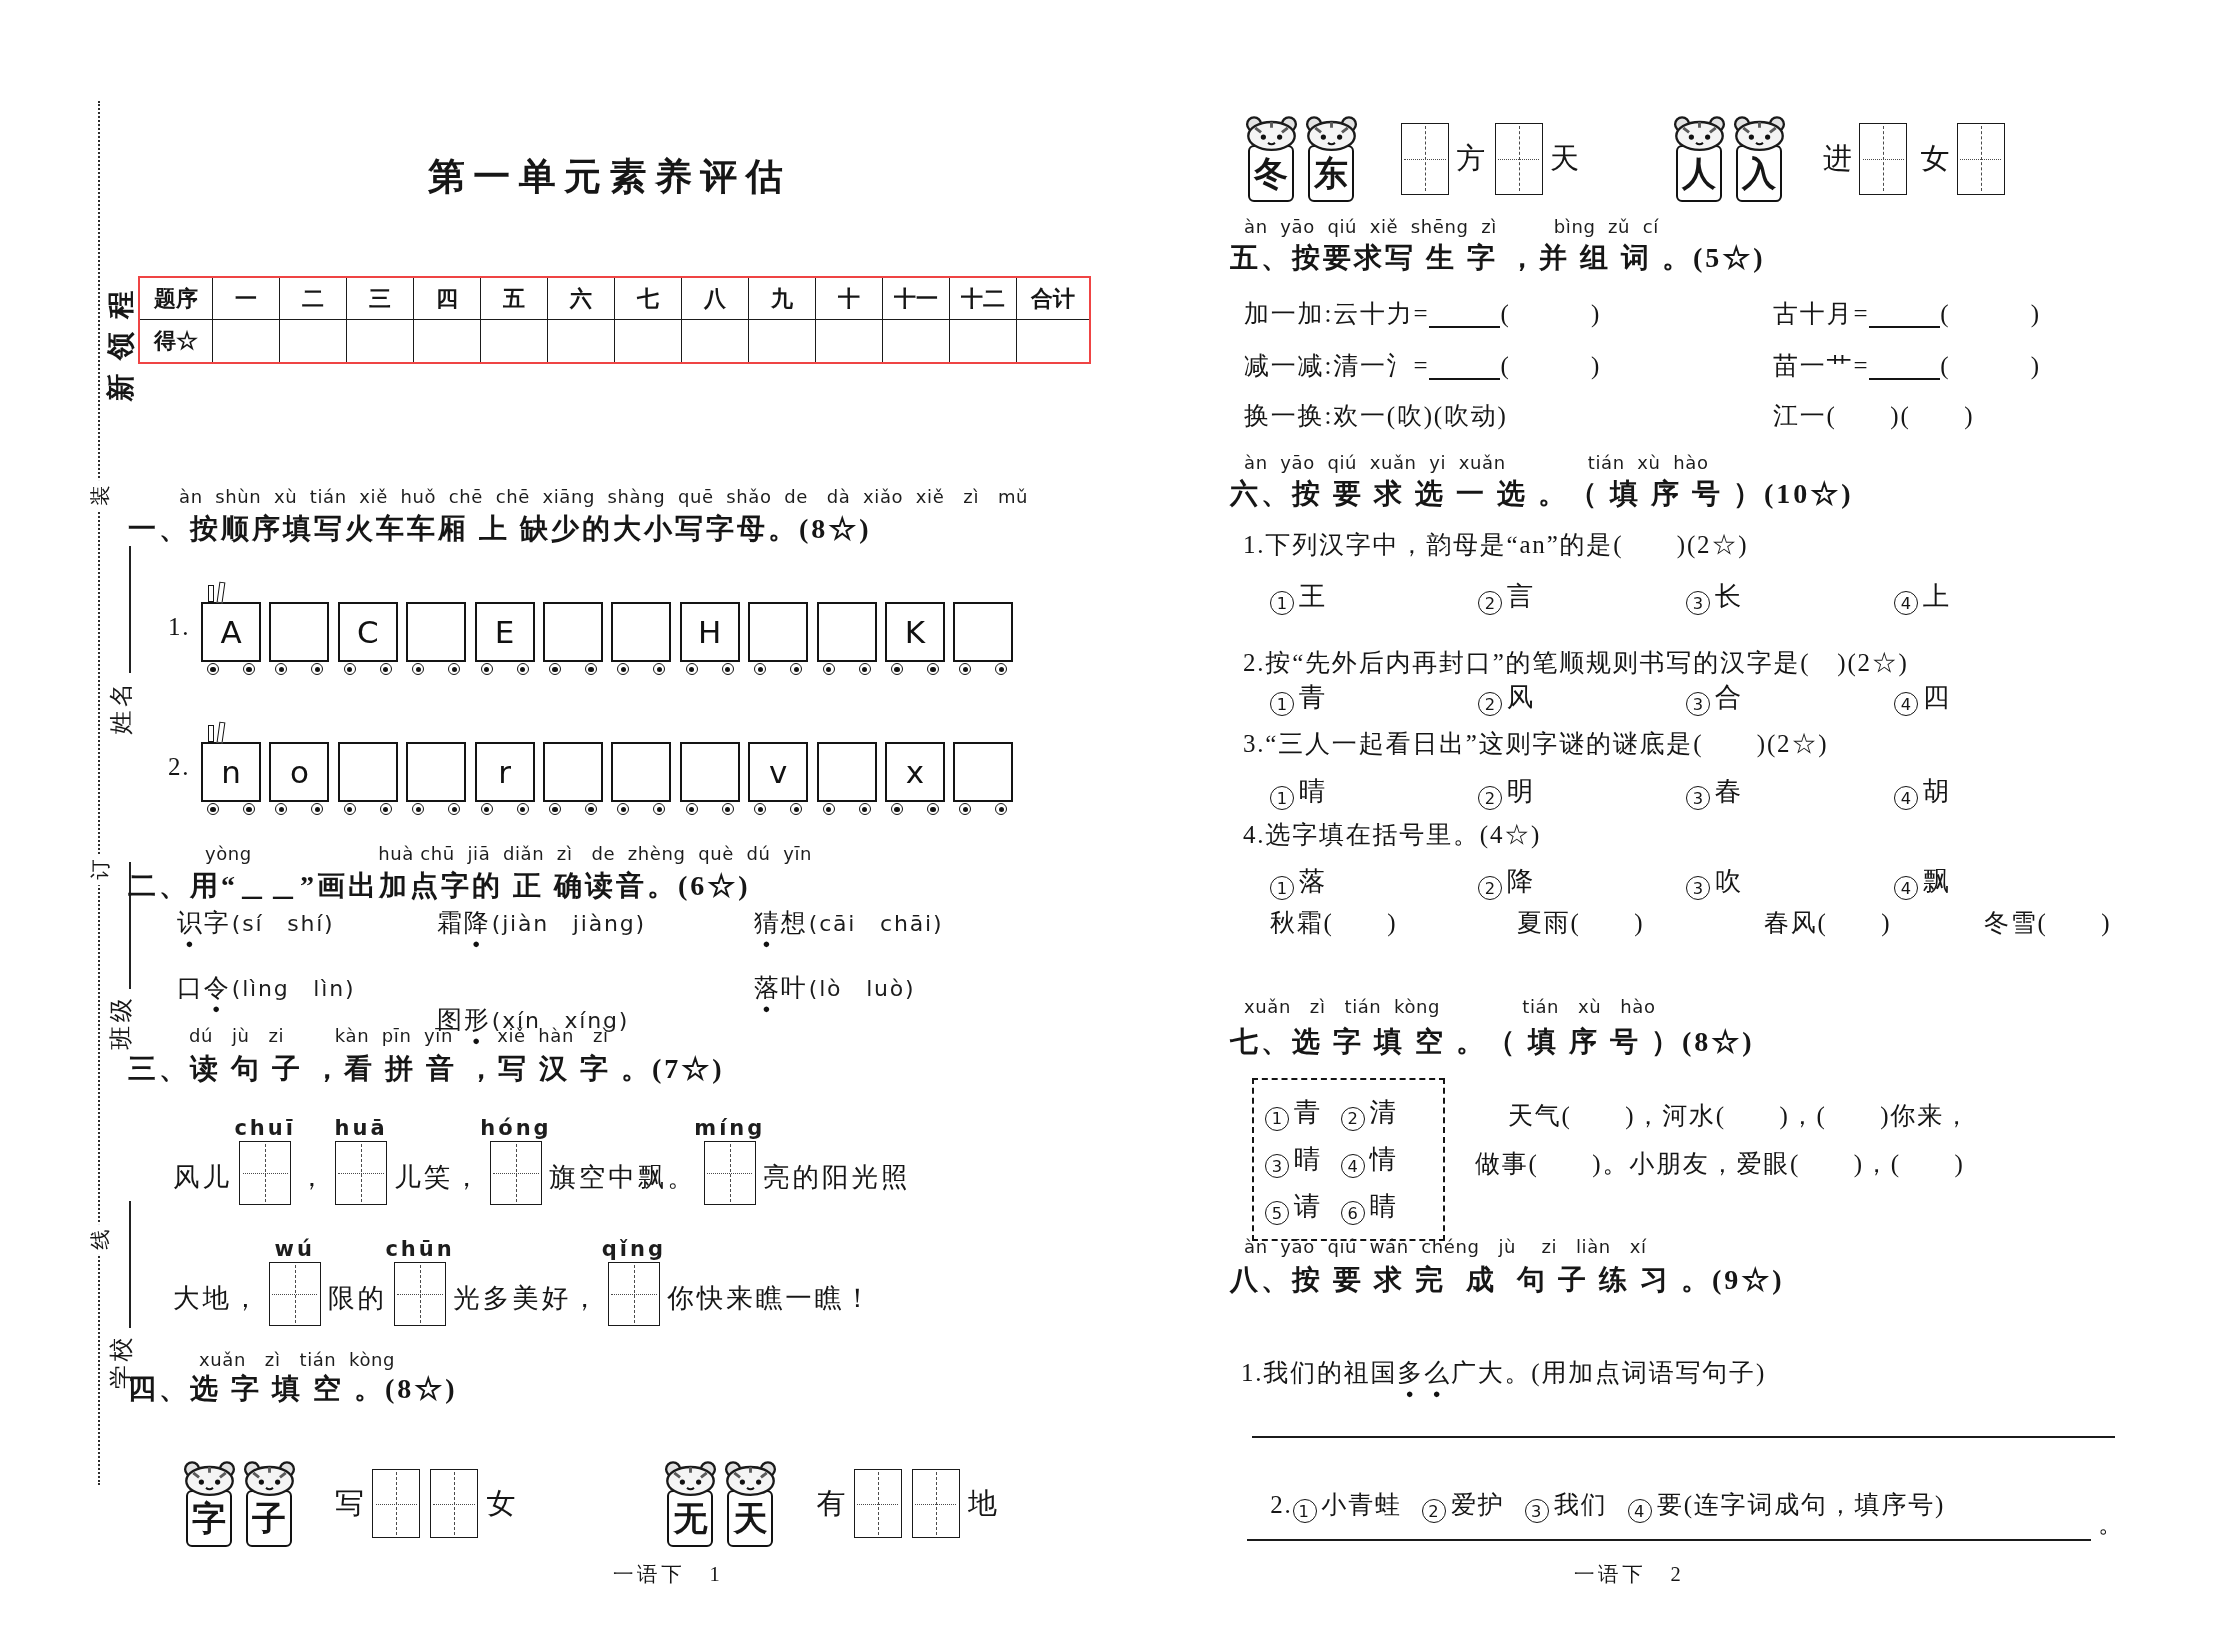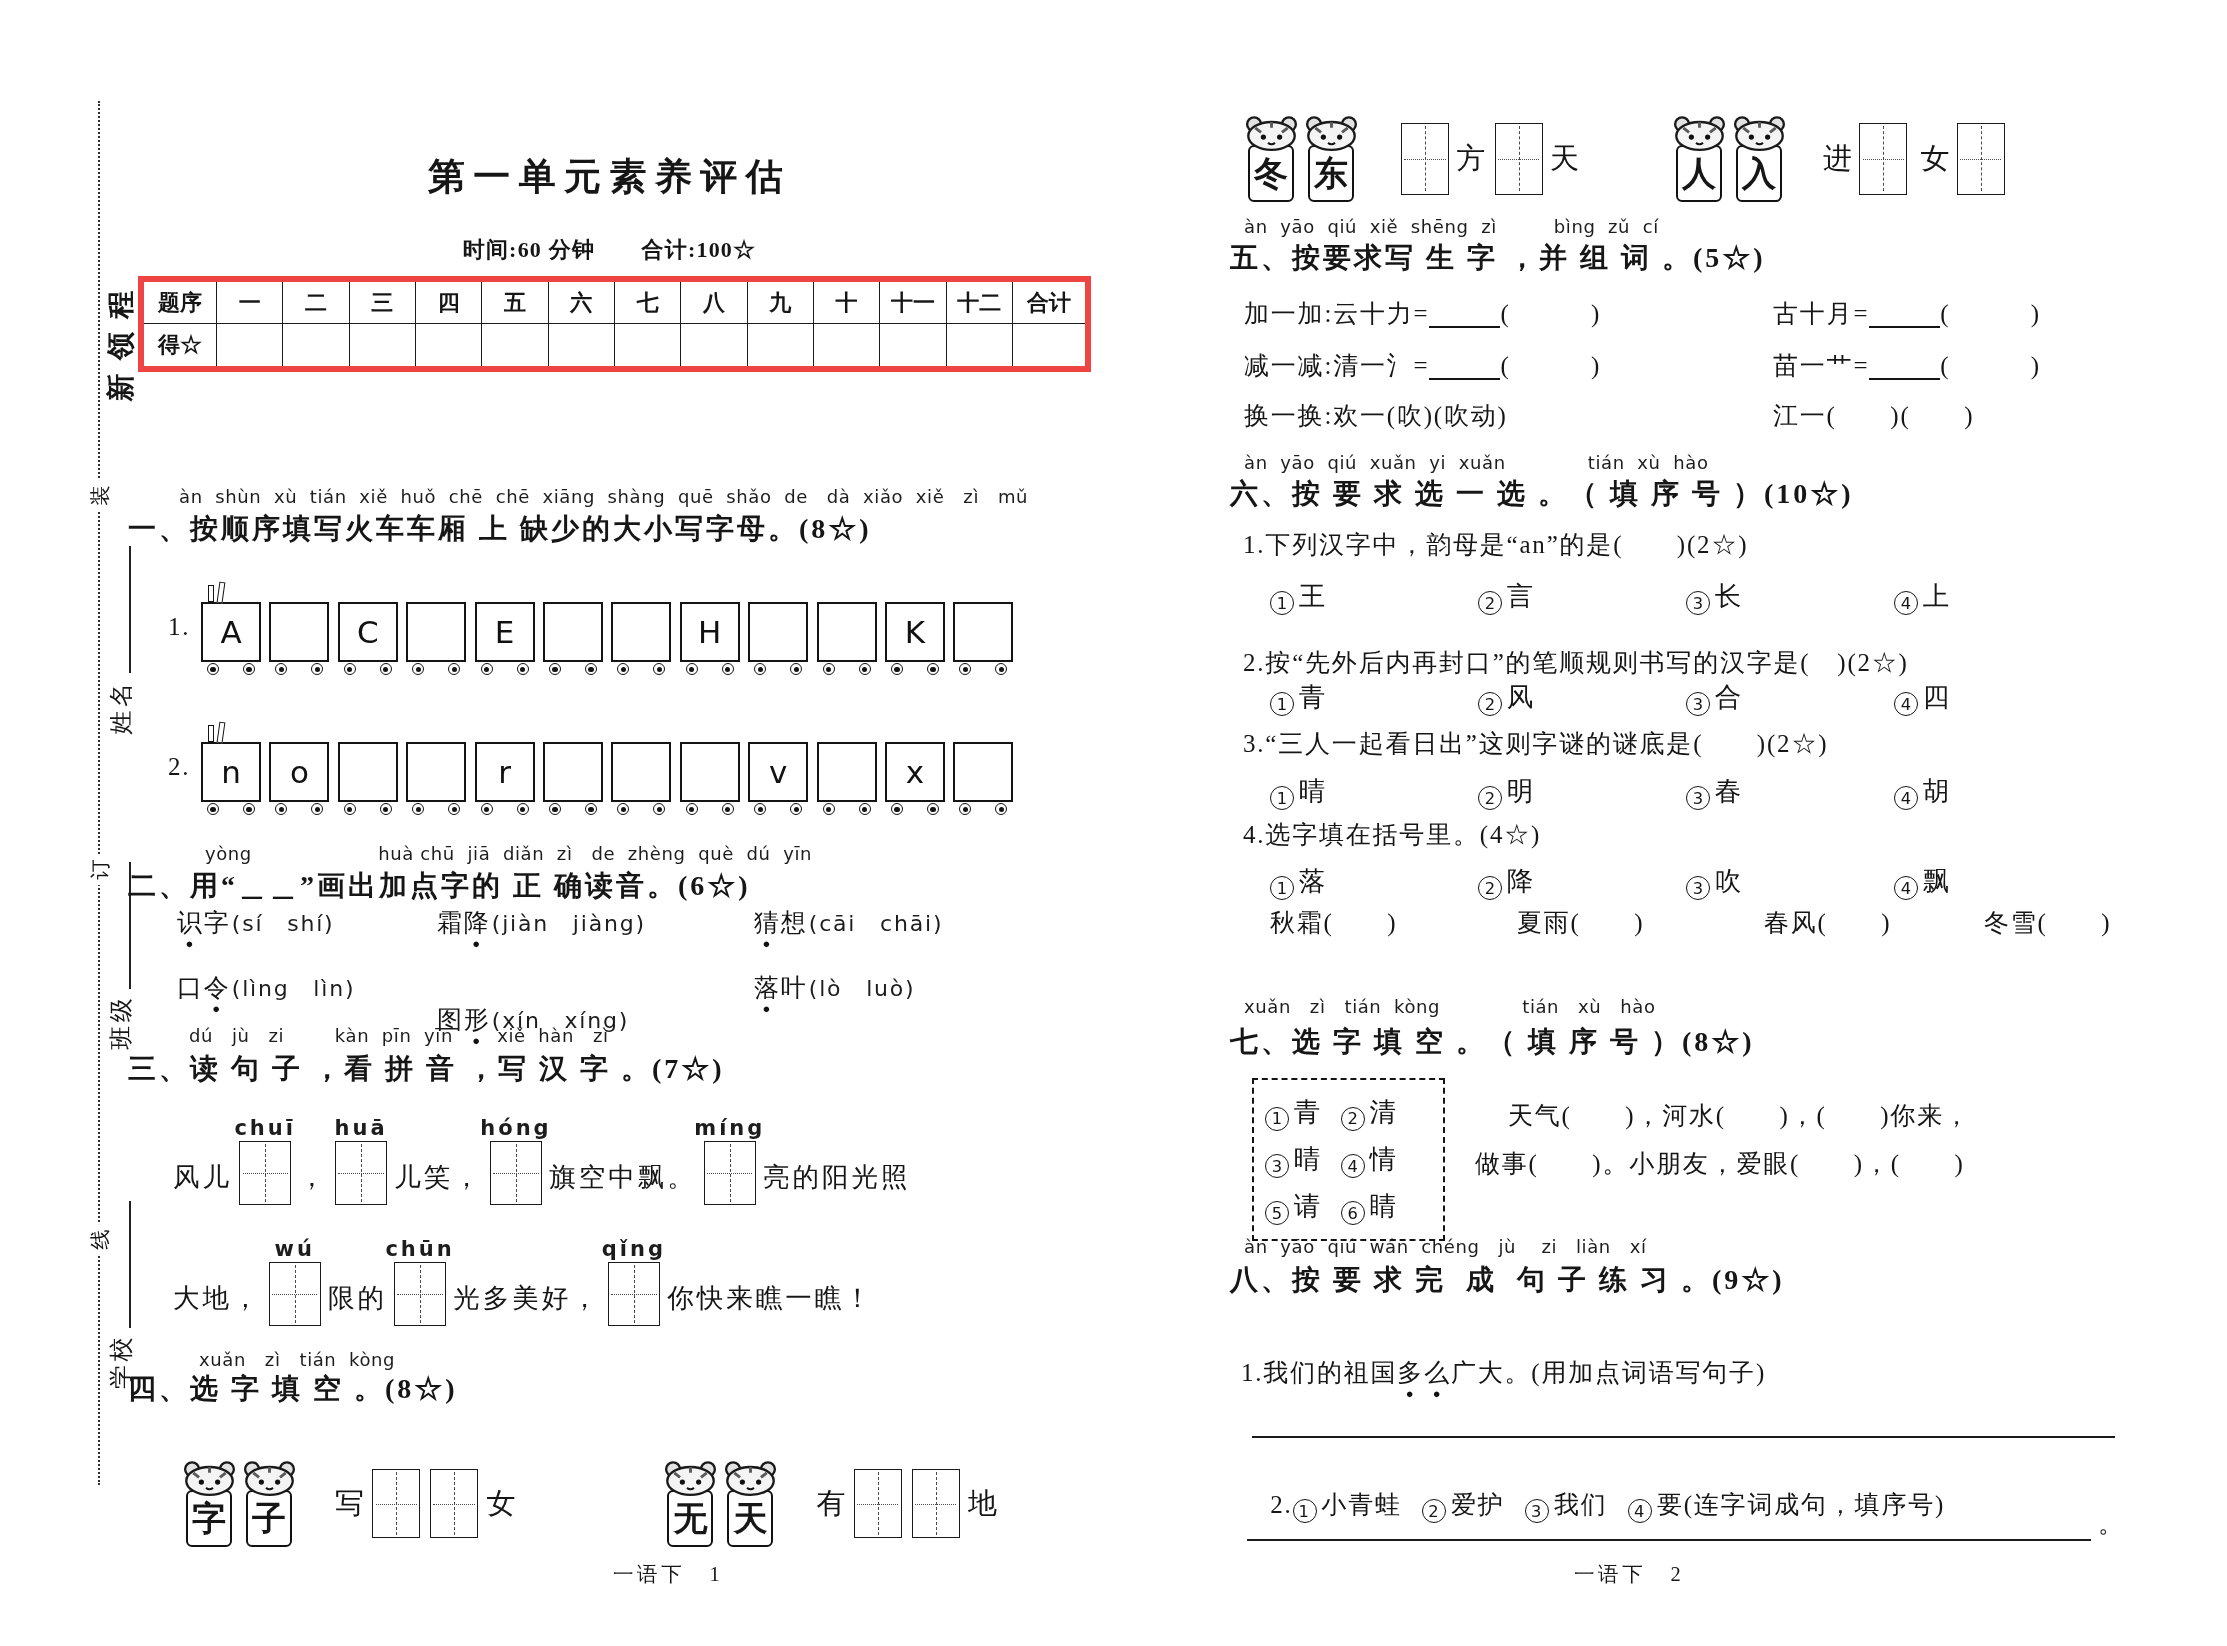--- a/index.html
+++ b/index.html
@@ -9,21 +9,21 @@
   .pin{font-family:"DejaVu Sans","Liberation Sans",sans-serif;color:#1d1d1d;}
   .pinline{font-size:18px;white-space:pre;letter-spacing:0.6px;}
   .heading{font-size:28px;font-weight:700;letter-spacing:3px;white-space:pre;}
   .stem{font-size:25px;letter-spacing:1.8px;white-space:pre;}
   .title{font-size:37px;font-weight:700;letter-spacing:8.4px;}
   .meta{font-size:22px;font-weight:700;letter-spacing:1.2px;white-space:pre;}
   .centered{width:965px;text-align:center;}
   
   table.score{border-collapse:collapse;width:953px;table-layout:fixed;}
   table.score td{border:1.8px solid #1b1b1b;height:39px;text-align:center;font-size:22px;font-weight:700;font-family:"Liberation Serif","DejaVu Serif",serif;}
-  table.score{border:6px solid #ef4444;}
+  table.score{border:2px solid #ef4444;}
   
   .wbox{position:relative;background:#fff;border:1.8px solid #1a1a1a;box-sizing:border-box;}
   .wbox::before{content:"";position:absolute;top:2.4px;bottom:2.4px;left:50%;border-left:1.8px dashed #4a4a4a;}
   .wbox::after{content:"";position:absolute;left:2.4px;right:2.4px;top:50%;border-top:1.8px dotted #4a4a4a;}
   .wb-q3{width:52px;height:64px;}
   .wb-q4{width:48px;height:69px;}
   .wb-top{width:48px;height:72px;}
   
   .train{display:flex;gap:8.4px;align-items:flex-start;}
   .carunit{position:relative;width:60px;}
@@ -82,21 +82,20 @@
     <span class="sb-label" style="margin-left:148px;">学校</span>
     <span class="sb-line" style="margin-left:6px;"></span>
     <span class="sb-label" style="margin-left:151px;">班级</span>
     <span class="sb-line" style="margin-left:6px;"></span>
     <span class="sb-label" style="margin-left:127px;">姓名</span>
     <span class="sb-line" style="margin-left:6px;"></span>
     <span class="sb-brand" style="margin-left:145px;">新领程</span>
   </div>
 
   <div class="abs cjk title centered" style="left:127px;top:152px;">第一单元素养评估</div>
-  <div class="abs cjk meta centered" style="left:127px;top:235px;">时间:60 分钟　　合计:100☆</div>
 
   <table class="score abs" style="left:138px;top:276px;">
     <tbody>
         <tr>
       <td style="width:70px;">题序</td>
       <td>一</td>
       <td>二</td>
       <td>三</td>
       <td>四</td>
       <td>五</td>

